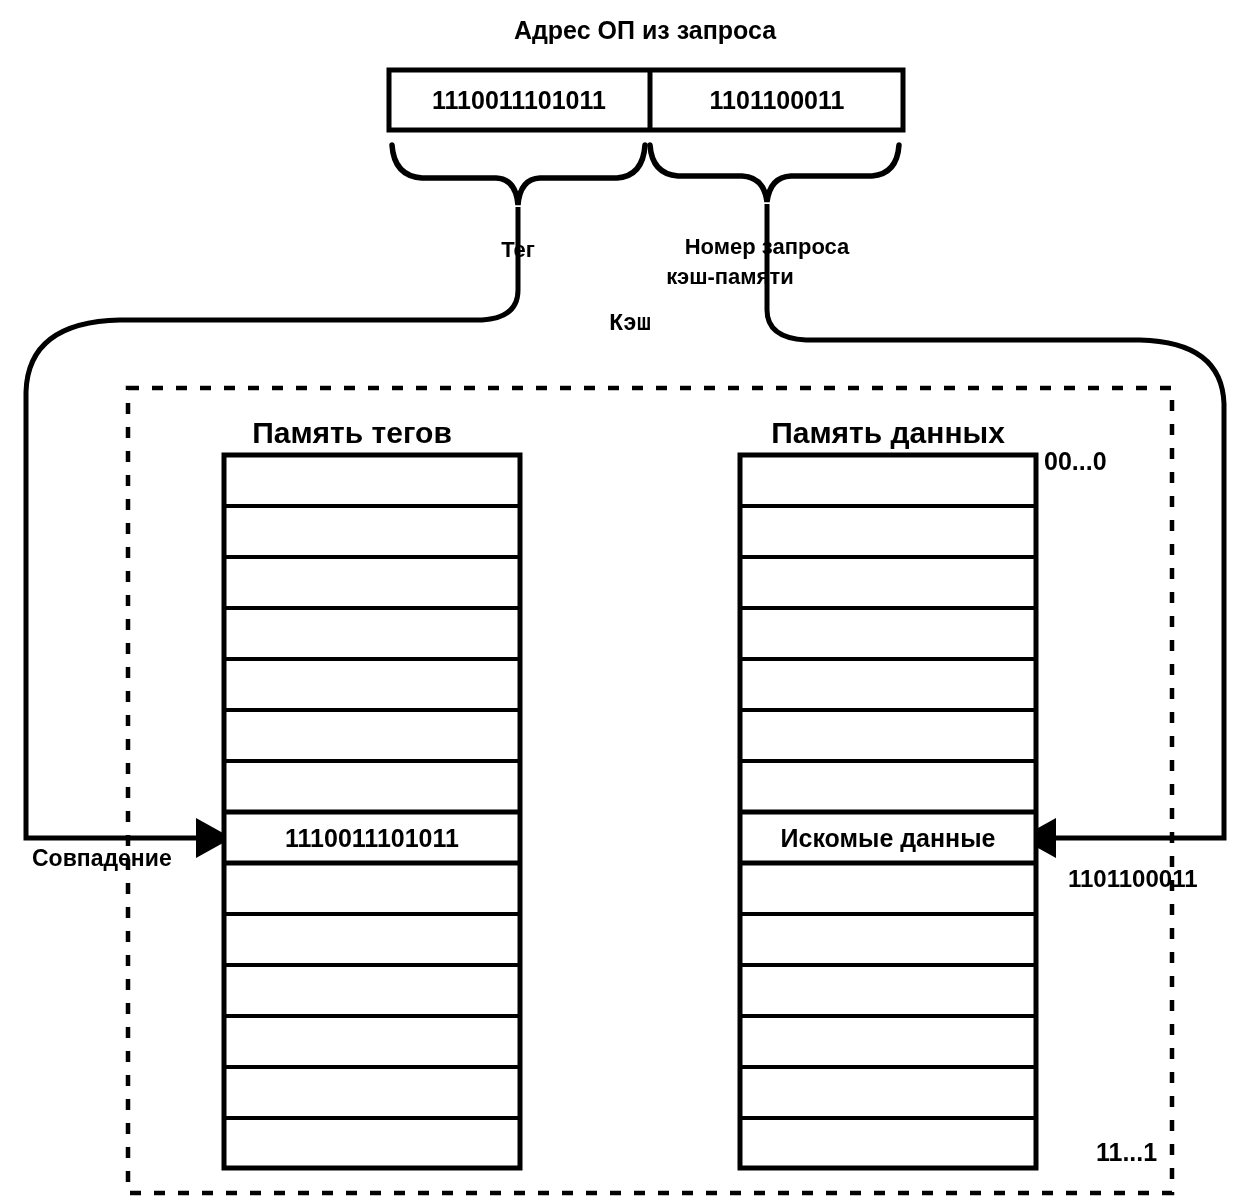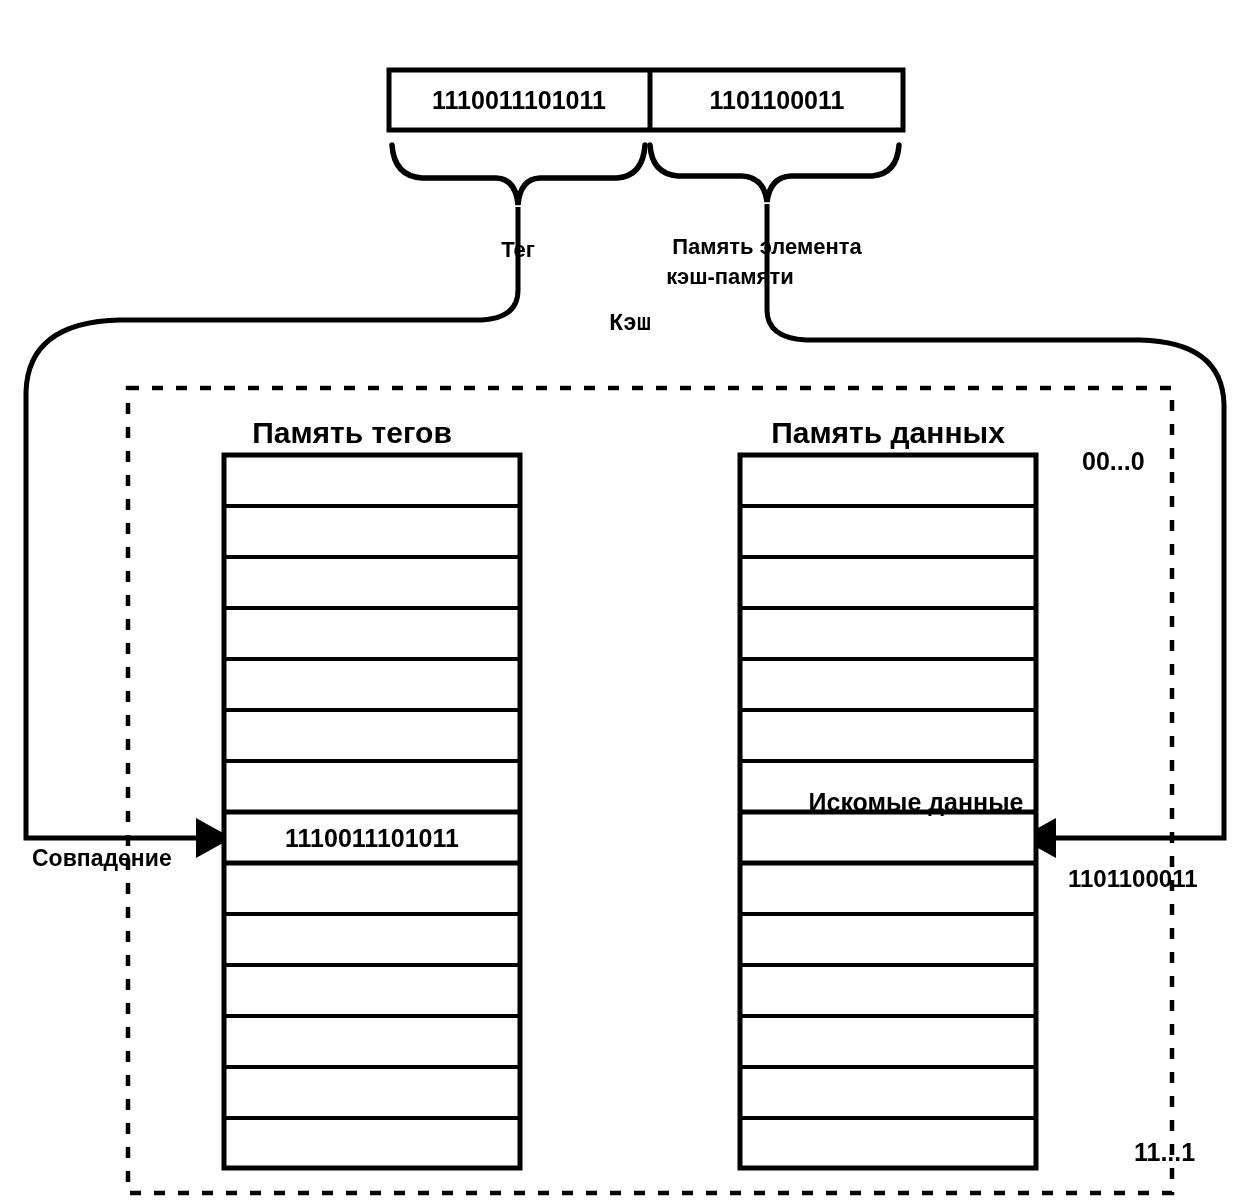--- a/index.html
+++ b/index.html
@@ -35,21 +35,21 @@
   .lbl-center {
     text-align: center;
     transform: translateX(-50%);
   }
   .t-title      { font-size: 25px; }
   .t-addrcell   { font-size: 25px; }
   .t-brace      { font-size: 22px; margin-top: 24px; }
   .t-cache      { font-size: 23px; }
   .t-memhdr     { font-size: 30px; }
   .t-rowval     { font-size: 25px; }
-  .t-edge       { font-size: 25px; margin-left: 38px; }
+  .t-edge       { font-size: 25px; }
   .t-wire       { font-size: 24px; }
   .t-match      { font-size: 23px; }
 </style>
 </head>
 <body>
 
 <div id="diagram-root">
 
   <svg id="diagram-svg" viewBox="0 0 1248 1204">
 
@@ -119,35 +119,36 @@
       <line x1="740" y1="863" x2="1036" y2="863" stroke="#000000" stroke-width="5"></line>
       <line x1="740" y1="914" x2="1036" y2="914" stroke="#000000" stroke-width="4"></line>
       <line x1="740" y1="965" x2="1036" y2="965" stroke="#000000" stroke-width="4"></line>
       <line x1="740" y1="1016" x2="1036" y2="1016" stroke="#000000" stroke-width="4"></line>
       <line x1="740" y1="1067" x2="1036" y2="1067" stroke="#000000" stroke-width="4"></line>
       <line x1="740" y1="1118" x2="1036" y2="1118" stroke="#000000" stroke-width="4"></line>
     </g>
 
   </svg>
 
+  <div class="lbl lbl-center t-title" style="left:645px; top:16px;">Адрес ОП из запроса</div>
 
   <div class="lbl lbl-center t-addrcell" style="left:519px; top:86px;">1110011101011</div>
   <div class="lbl lbl-center t-addrcell" style="left:777px; top:86px;">1101100011</div>
 
   <div class="lbl lbl-center t-brace" style="left:518px; top:214px;">Тег</div>
-  <div class="lbl lbl-center t-brace" style="left:767px; top:211px;">Память элемента</div>
+  <div class="lbl lbl-center t-brace" style="left:767px; top:211px;">Номер запроса</div>
   <div class="lbl lbl-center t-brace" style="left:730px; top:241px;">кэш-памяти</div>
 
   <div class="lbl lbl-center t-cache" style="left:630px; top:312px;font-family:Liberation Mono, monospace;">Кэш</div>
 
   <div class="lbl lbl-center t-memhdr" style="left:352px; top:416px;">Память тегов</div>
   <div class="lbl lbl-center t-memhdr" style="left:888px; top:416px;">Память данных</div>
 
   <div class="lbl t-edge" style="left:1044px; top:447px;">00...0</div>
   <div class="lbl t-edge" style="left:1096px; top:1138px;">11...1</div>
 
   <div class="lbl lbl-center t-rowval" style="left:372px; top:824px;">1110011101011</div>
-  <div class="lbl lbl-center t-rowval" style="left:888px; top:788px;margin-left:28px;">Искомые данные</div>
+  <div class="lbl lbl-center t-rowval" style="left:888px; top:824px;">Искомые данные</div>
 
   <div class="lbl t-match" style="left:32px; top:846px;">Совпадение</div>
   <div class="lbl t-wire" style="left:1068px; top:866px;">1101100011</div>
 
 </div>
 
 </body></html>

